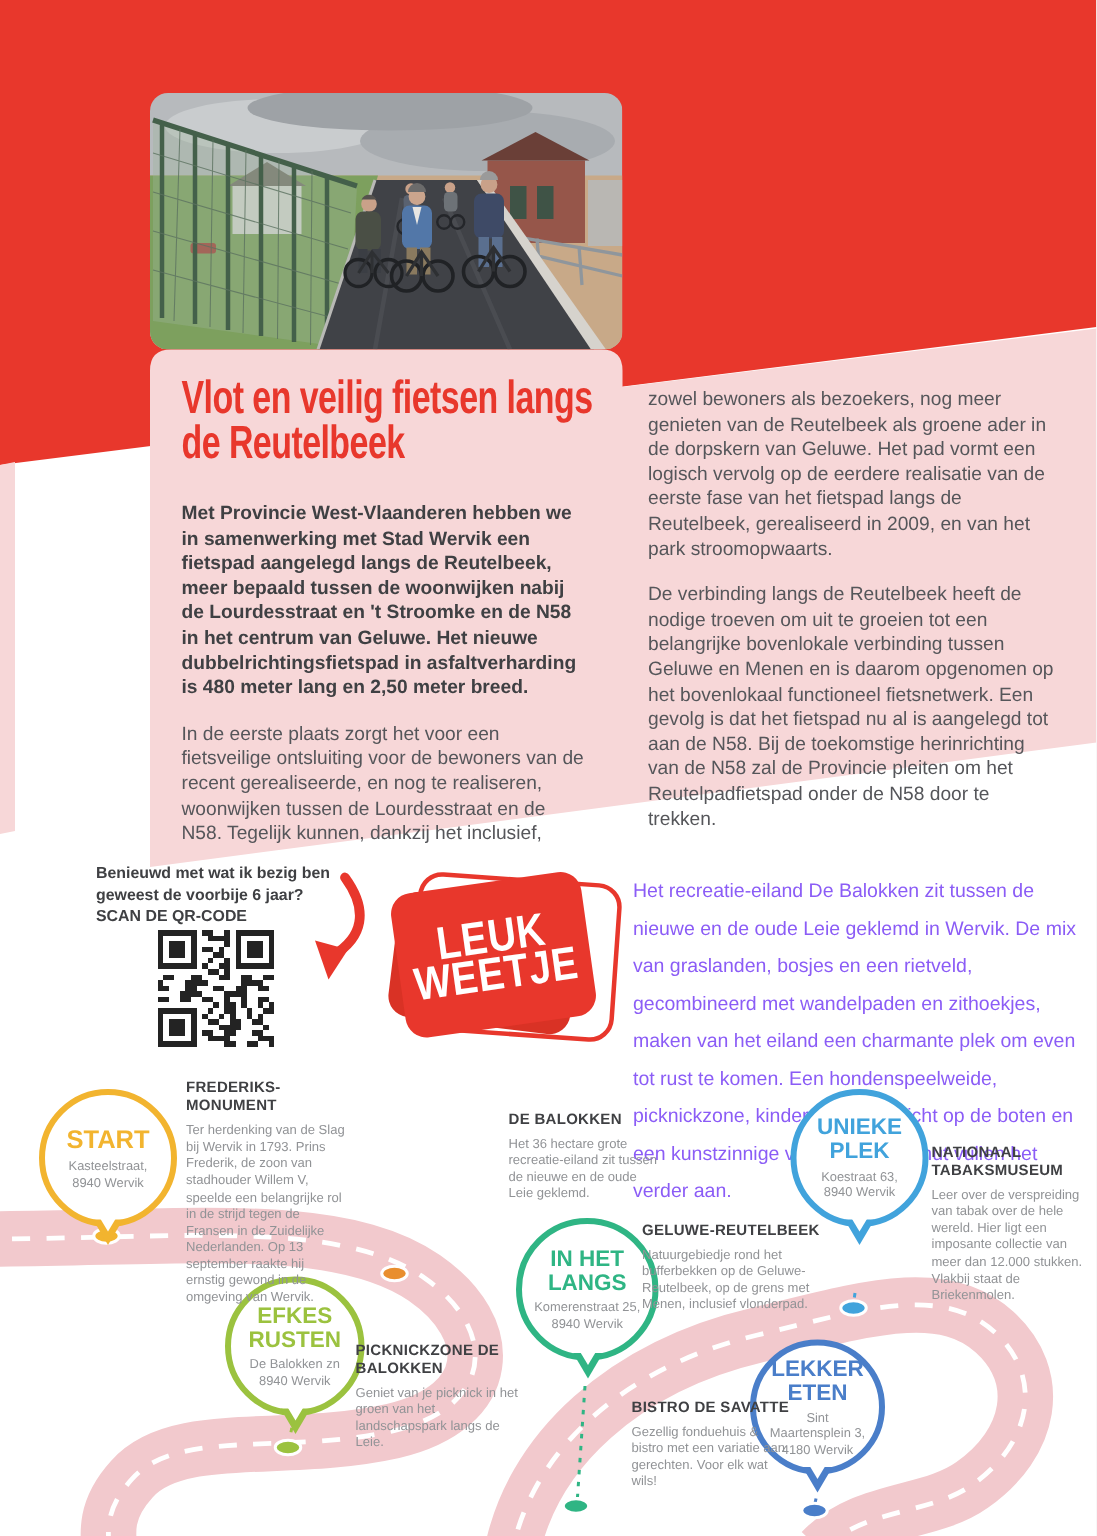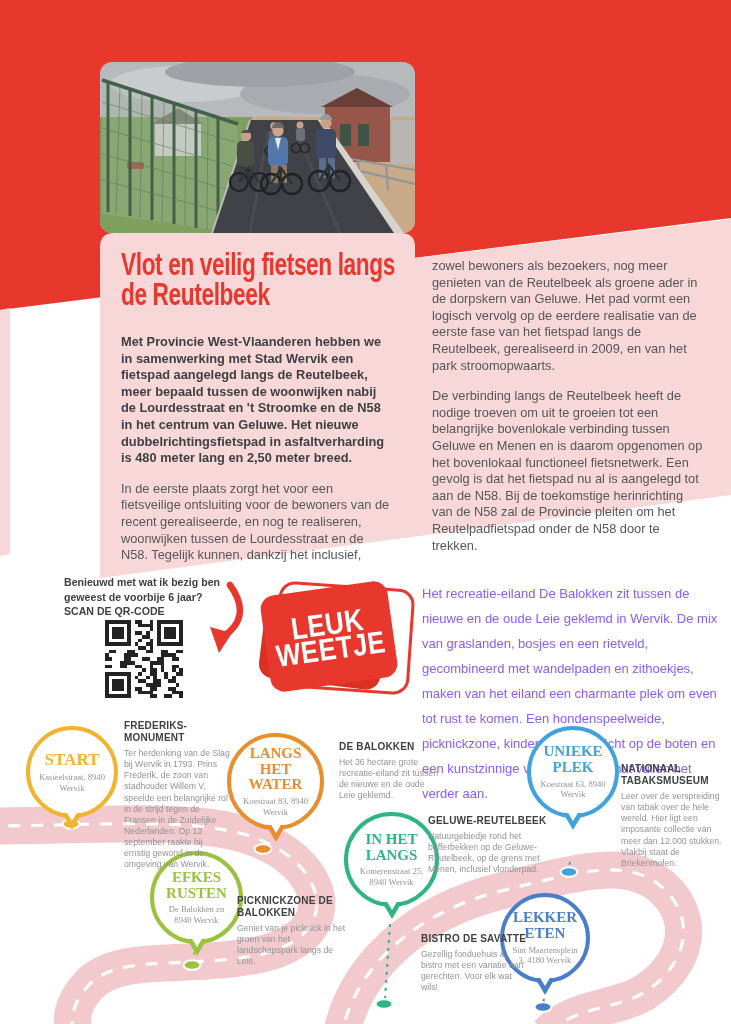--- a/index.html
+++ b/index.html
@@ -32,21 +32,21 @@
   .badge-outline{position:absolute;left:16px;top:5px;width:130px;height:100px;border:3px solid #E8372C;
                  border-radius:16px;transform:rotate(4deg);background:transparent;}
   .badge-main{position:absolute;left:5px;top:8px;width:128px;height:97px;background:#E8372C;border-radius:14px;
               transform:rotate(-8deg);display:flex;flex-direction:column;align-items:center;justify-content:center;}
   .badge-main span{color:#fff;font-weight:bold;font-size:26px;line-height:.95;letter-spacing:.5px;
                    transform:scaleY(1.18);}
   .weetje{left:422px;top:581px;width:298px;font-size:13px;line-height:25px;color:#8b5cf6;}
 
   
   .balloon{border-radius:50%;background:#fff;border:4px solid var(--c);box-sizing:border-box;
-           display:flex;flex-direction:column;align-items:center;justify-content:center;text-align:center;z-index:3;font-family:Liberation Serif, serif;}
+           display:flex;flex-direction:column;align-items:center;justify-content:center;text-align:center;z-index:3;}
   .balloon::after{content:'';position:absolute;left:50%;bottom:-16px;transform:translateX(-50%);
                   width:0;height:0;border:10px solid transparent;border-bottom:0;border-top:17px solid var(--c);}
   .balloon::before{content:'';position:absolute;left:50%;bottom:-7px;transform:translateX(-50%);z-index:2;
                    width:0;height:0;border:6px solid transparent;border-bottom:0;border-top:10px solid #fff;}
   .balloon-label{font-weight:bold;font-size:15px;line-height:1.06;color:var(--c);padding:0 6px;}
   .balloon-addr{font-size:8.6px;line-height:1.22;color:#919396;margin-top:3px;padding:0 8px;}
   .b-start {left:26px; top:726px;width:92px;height:92px;--c:#F2B42F;}
   .b-start .balloon-label{font-size:17px;}
   .b-langs {left:227px;top:733px;width:97px;height:97px;--c:#E98E2E;}
   .b-efkes {left:150px;top:851px;width:93px;height:93px;--c:#9BC23F;}
@@ -324,24 +324,20 @@
       <span>LEUK</span>
       <span>WEETJE</span>
     </div>
   </div>
   <div class="abs weetje">Het recreatie-eiland De Balokken zit tussen de nieuwe en de oude Leie geklemd in Wervik. De mix van graslanden, bosjes en een rietveld, gecombineerd met wandelpaden en zithoekjes, maken van het eiland een charmante plek om even tot rust te komen. Een hondenspeelweide, picknickzone, kinderspeelbos, zicht op de boten en een kunstzinnige vogelobservatiehut vullen het verder aan.</div>
 
   <div class="abs balloon b-start">
     <div class="balloon-label">START</div>
     <div class="balloon-addr">Kasteelstraat, 8940 Wervik</div>
   </div>
-  <div class="abs balloon b-langs">
-    <div class="balloon-label">LANGS HET WATER</div>
-    <div class="balloon-addr">Koestraat 83, 8940 Wervik</div>
-  </div>
   <div class="abs balloon b-efkes">
     <div class="balloon-label">EFKES RUSTEN</div>
     <div class="balloon-addr">De Balokken zn 8940 Wervik</div>
   </div>
   <div class="abs balloon b-groen">
     <div class="balloon-label">IN HET LANGS</div>
     <div class="balloon-addr">Komerenstraat 25, 8940 Wervik</div>
   </div>
   <div class="abs balloon b-uniek">
     <div class="balloon-label">UNIEKE PLEK</div>

